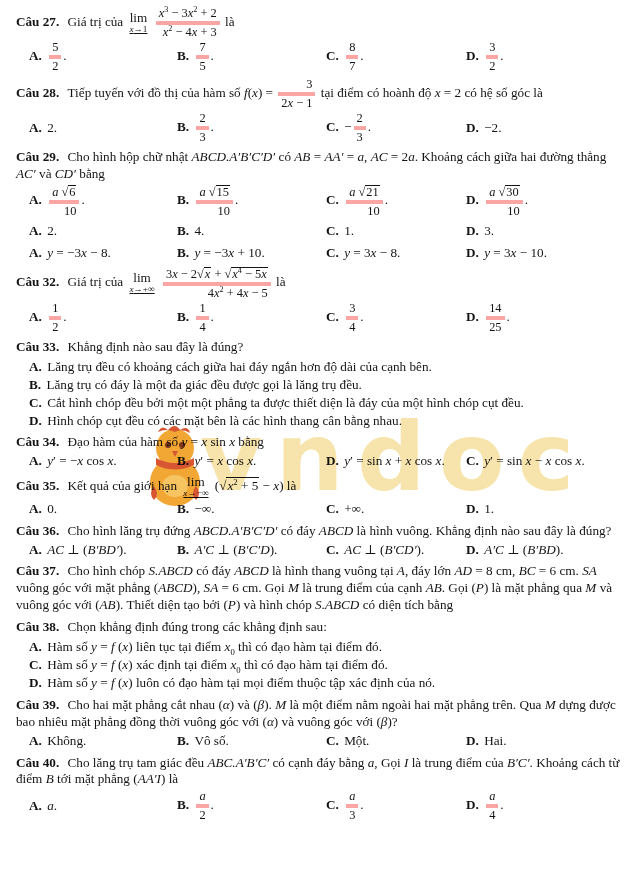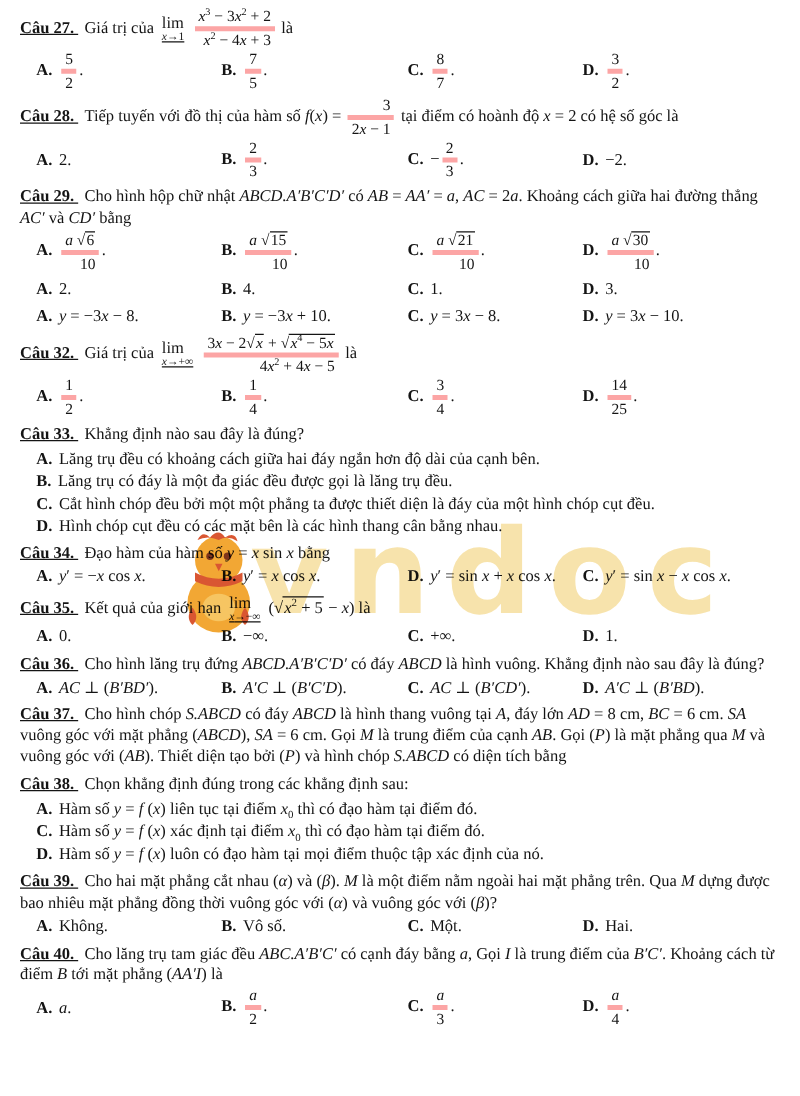--- a/index.html
+++ b/index.html
@@ -3,37 +3,37 @@
 <meta charset="utf-8">
 <style>
   html,body{margin:0;padding:0;background:#e9e9e9;}
   .page{
     position:relative;width:640px;height:877px;margin:0 auto;background:#ffffff;
     font-family:"Liberation Serif","DejaVu Serif",serif;font-size:13.2px;color:#141414;
     box-sizing:border-box;padding:7px 14px 0 16px;overflow:hidden;
   }
   .question{margin:0 0 5px 0;}
   .stem{margin:0;line-height:1.28;}
-  .qlabel{padding-right:5px;text-decoration:underline;}
+  .qlabel{padding-right:5px;}
   .options{margin-top:2px;}
   .options.row{display:grid;grid-template-columns:148px 149px 140px 1fr;padding-left:13px;align-items:center;}
   .options.row .opt{white-space:nowrap;line-height:1.28;}
   .options.list .opt{display:block;padding-left:13px;line-height:1.36;}
   .opt-key{padding-right:2px;}
   
   i{font-style:italic;}
   sup{font-size:0.66em;line-height:0;vertical-align:super;}
   sub{font-size:0.66em;line-height:0;vertical-align:sub;}
   .frac{display:inline-block;vertical-align:middle;text-align:right;line-height:1.05;margin:0 2px;font-size:0.94em;}
   .frac .num{display:block;padding:0 3px 1px;}
   .frac .den{display:block;border-top:4px solid #fca5a5;padding:1px 3px 0;}
   .sqrt{display:inline-block;white-space:nowrap;}
   .sqrt .radical{display:inline-block;}
   .sqrt .radicand{display:inline-block;border-top:1px solid #141414;padding:0 1px;}
-  .lim{display:inline-block;vertical-align:middle;line-height:1.05;margin:0 3px;}
+  .lim{display:inline-block;text-align:center;vertical-align:middle;line-height:1.05;margin:0 3px;}
   .lim .lim-top{display:block;}
   .lim .lim-bot{display:block;font-size:0.7em;text-decoration:underline;}
   
   .watermark{position:absolute;left:146px;top:396px;z-index:5;pointer-events:none;
     mix-blend-mode:multiply;display:flex;align-items:flex-start;}
   .wm-mascot{margin-top:28px;margin-right:-4px;opacity:0.96;}
   .wm-text{font-family:"DejaVu Sans","Liberation Sans",sans-serif;font-weight:bold;
     font-size:96px;line-height:1;letter-spacing:13px;color:#f7e2a8;margin-top:14px;
     transform:scaleY(0.98);opacity:0.95;}
 </style>

